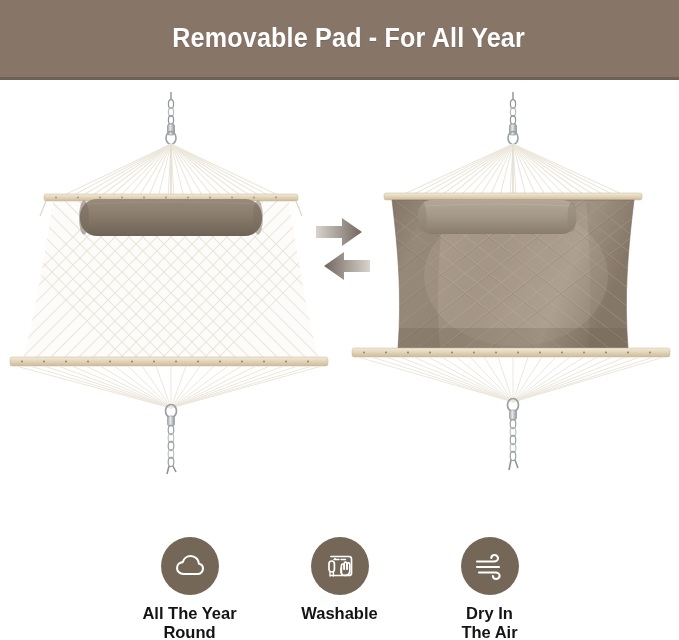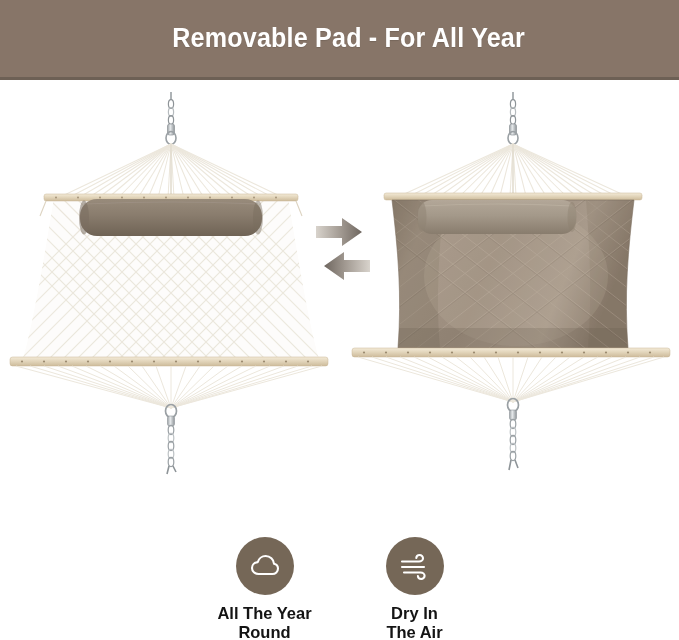--- a/index.html
+++ b/index.html
@@ -529,20 +529,38 @@
         <svg width="34" height="34" viewBox="0 0 34 34">
           <path d="M10.5 25 C6.9 25 4 22.3 4 19 C4 15.9 6.5 13.3 9.8 13.1 C10.7 9.6 13.9 7 17.7 7
                    C22.1 7 25.7 10.4 26 14.7 C28.4 15.2 30 17.2 30 19.6 C30 22.6 27.5 25 24.4 25 Z" fill="none" stroke="#ffffff" stroke-width="2.1" stroke-linejoin="round"></path>
         </svg>
       </div>
       <div class="feature-label">All The Year
 Round</div>
     </div>
 
 
+    <div class="feature">
+      <div class="feature-badge">
+        <svg width="34" height="34" viewBox="0 0 34 34">
+          <g fill="none" stroke="#ffffff" stroke-width="1.7" stroke-linecap="round" stroke-linejoin="round">
+            <path d="M8 7.5 L26 7.5 C27.4 7.5 28.5 8.6 28.5 10 L28.5 24 C28.5 25.4 27.4 26.5 26 26.5 L8 26.5"></path>
+            <path d="M12 9.5 L12 9.5"></path>
+            <path d="M11 10.5 L16 10.5 M18 10.5 L22.5 10.5" stroke-width="1.4"></path>
+            <rect x="6" y="12" width="5.4" height="11" rx="2.7"></rect>
+            <path d="M7 23 L7 27 M10.4 23 L10.4 27" stroke-width="1.4"></path>
+            <path d="M18.4 23.8 L18.4 16.5 C18.4 15.6 19 15 19.8 15 C20.6 15 21.2 15.6 21.2 16.5 L21.2 20"></path>
+            <path d="M21.2 20 L21.2 14.6 C21.2 13.7 21.8 13.1 22.6 13.1 C23.4 13.1 24 13.7 24 14.6 L24 20"></path>
+            <path d="M24 20 L24 15.4 C24 14.5 24.6 13.9 25.4 13.9 C26.2 13.9 26.8 14.5 26.8 15.4 L26.8 21.5
+                     C26.8 24.4 24.9 26.4 22.2 26.4 C19.6 26.4 18 24.6 18 22.2 L18 19"></path>
+          </g>
+        </svg>
+      </div>
+      <div class="feature-label">Washable</div>
+    </div>
 
     <div class="feature">
       <div class="feature-badge">
         <svg width="36" height="34" viewBox="0 0 36 34">
           <g fill="none" stroke="#ffffff" stroke-width="2.1" stroke-linecap="round">
             <path d="M5 12.5 L22 12.5 C24.3 12.5 26 11 26 9.2 C26 7.4 24.5 6 22.6 6 C20.8 6 19.4 7.3 19.3 9"></path>
             <path d="M5 18 L27 18"></path>
             <path d="M7 23.5 L23.6 23.5 C25.9 23.5 27.6 25 27.6 26.8 C27.6 28.6 26.1 30 24.2 30 C22.4 30 21 28.7 20.9 27"></path>
           </g>
         </svg>

